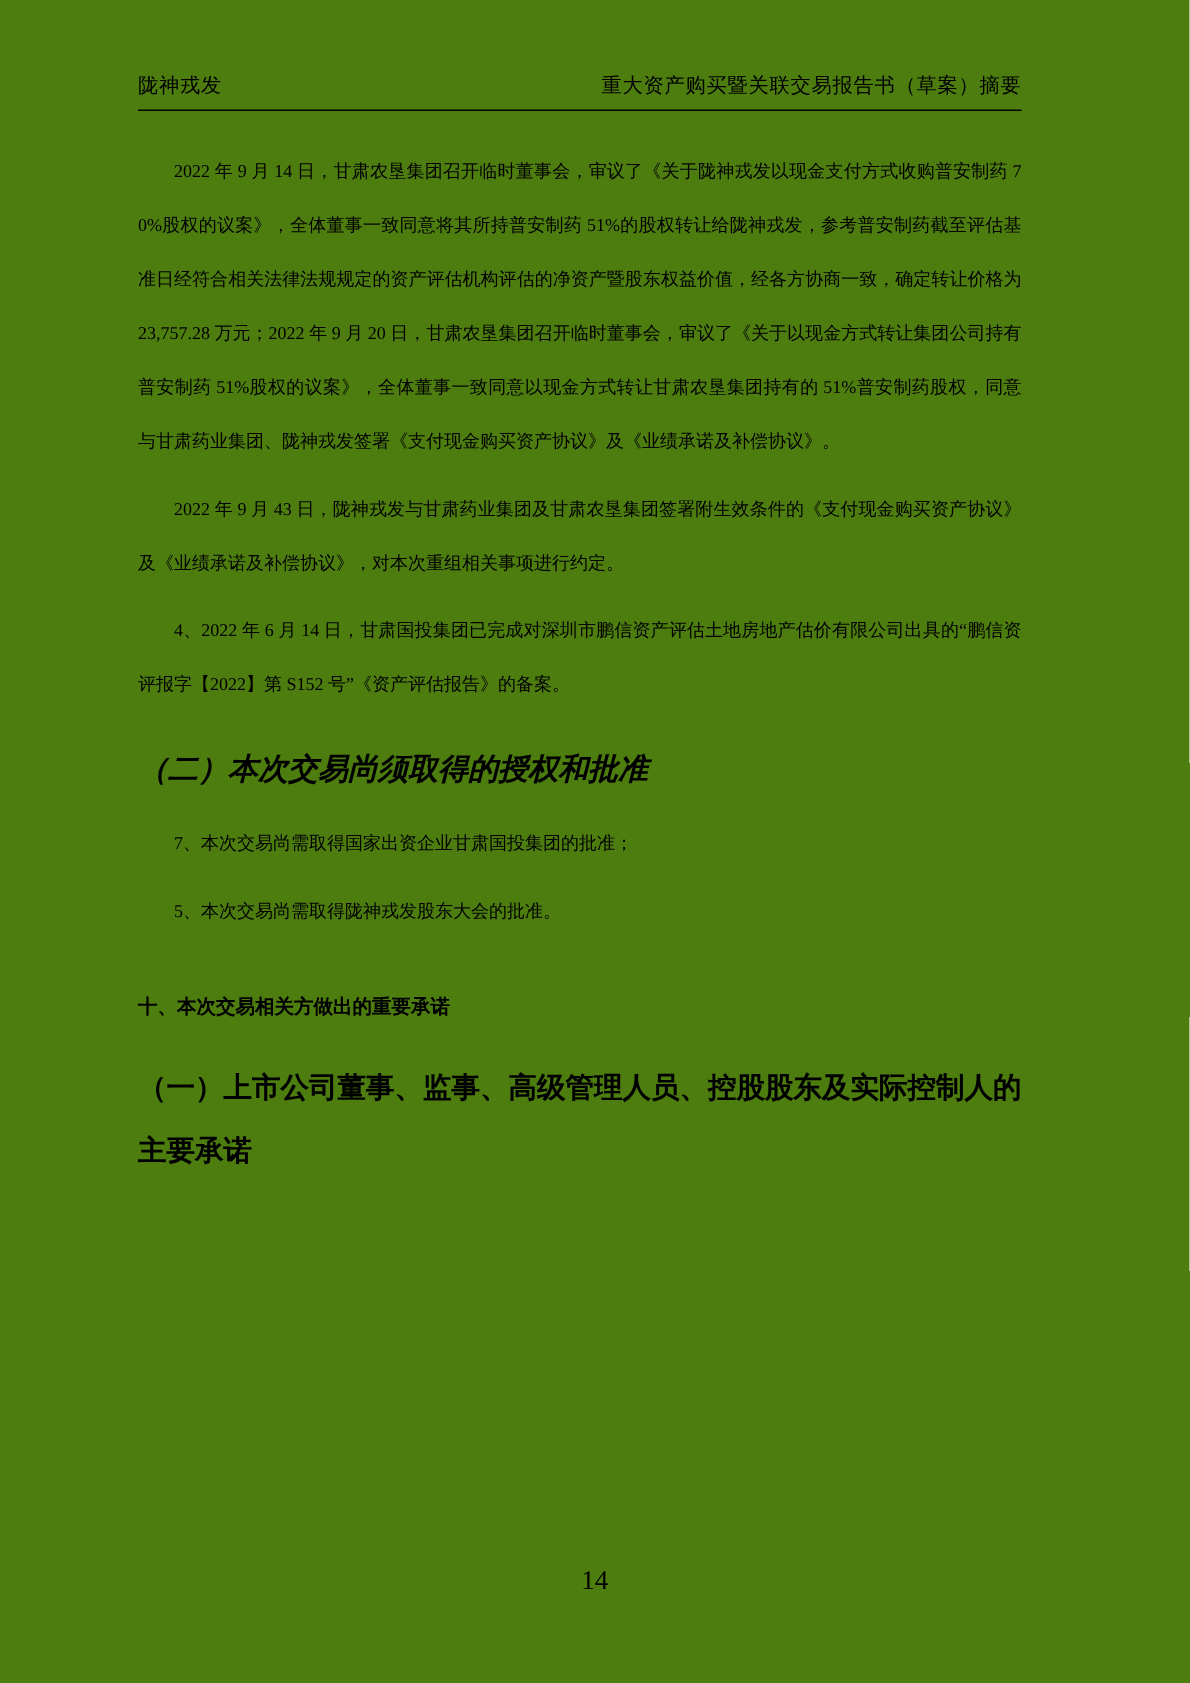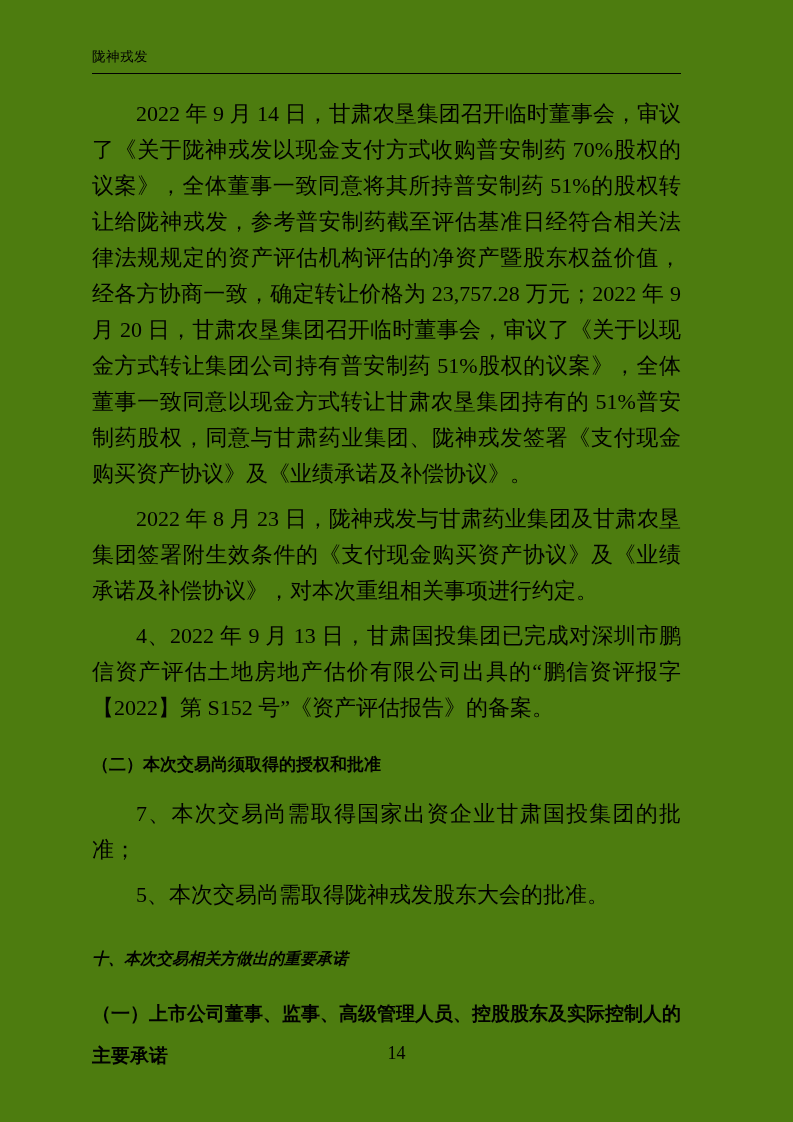--- a/index.html
+++ b/index.html
@@ -24,43 +24,43 @@
     letter-spacing: 0.5px;
     padding-bottom: 7px;
     border-bottom: 1px solid #000000;
   }
   .header .left { white-space: nowrap; }
   .header .right { white-space: nowrap; }
 
   .content { padding-top: 22px; }
 
   p.body-para {
-    font-size: 22px;
+    font-size: 12px;
     line-height: 36px;
     text-align: justify;
     text-indent: 2em;
     margin-bottom: 9px;
     word-break: break-all;
   }
 
   .heading-sub {
     font-family: "Liberation Sans", "DejaVu Sans", sans-serif;
     font-weight: bold;
-    font-size: 17px;
+    font-size: 20px;
     line-height: 30px;
     margin: 24px 0 16px 0;
+    font-style: italic;
   }
 
   .heading-main {
     font-family: "Liberation Sans", "DejaVu Sans", sans-serif;
     font-weight: bold;
-    font-size: 16px;
+    font-size: 13px;
     line-height: 32px;
     margin: 30px 0 18px 0;
-    font-style: italic;
   }
 
   .heading-sub-wrap {
     font-family: "Liberation Sans", "DejaVu Sans", sans-serif;
     font-weight: bold;
     font-size: 19px;
     line-height: 42px;
     margin: 14px 0 0 0;
     text-align: justify;
     word-break: break-all;
@@ -76,30 +76,31 @@
     font-family: "Liberation Serif", "DejaVu Serif", serif;
   }
 </style>
 </head>
 <body>
 
 <div class="page">
 
   <div class="header">
     <span class="left">陇神戎发</span>
+    <span class="right">重大资产购买暨关联交易报告书（草案）摘要</span>
   </div>
 
   <div class="content">
 
     <p class="body-para">2022 年 9 月 14 日，甘肃农垦集团召开临时董事会，审议了《关于陇神戎发以现金支付方式收购普安制药 70%股权的议案》，全体董事一致同意将其所持普安制药 51%的股权转让给陇神戎发，参考普安制药截至评估基准日经符合相关法律法规规定的资产评估机构评估的净资产暨股东权益价值，经各方协商一致，确定转让价格为 23,757.28 万元；2022 年 9 月 20 日，甘肃农垦集团召开临时董事会，审议了《关于以现金方式转让集团公司持有普安制药 51%股权的议案》，全体董事一致同意以现金方式转让甘肃农垦集团持有的 51%普安制药股权，同意与甘肃药业集团、陇神戎发签署《支付现金购买资产协议》及《业绩承诺及补偿协议》。</p>
 
-    <p class="body-para">2022 年 8 月 23 日，陇神戎发与甘肃药业集团及甘肃农垦集团签署附生效条件的《支付现金购买资产协议》及《业绩承诺及补偿协议》，对本次重组相关事项进行约定。</p>
+    <p class="body-para">2022 年 9 月 43 日，陇神戎发与甘肃药业集团及甘肃农垦集团签署附生效条件的《支付现金购买资产协议》及《业绩承诺及补偿协议》，对本次重组相关事项进行约定。</p>
 
 
-    <p class="body-para">4、2022 年 9 月 13 日，甘肃国投集团已完成对深圳市鹏信资产评估土地房地产估价有限公司出具的“鹏信资评报字【2022】第 S152 号”《资产评估报告》的备案。</p>
+    <p class="body-para">4、2022 年 6 月 14 日，甘肃国投集团已完成对深圳市鹏信资产评估土地房地产估价有限公司出具的“鹏信资评报字【2022】第 S152 号”《资产评估报告》的备案。</p>
 
     <h3 class="heading-sub">（二）本次交易尚须取得的授权和批准</h3>
 
     <p class="body-para">7、本次交易尚需取得国家出资企业甘肃国投集团的批准；</p>
 
     <p class="body-para">5、本次交易尚需取得陇神戎发股东大会的批准。</p>
 
 
     <h2 class="heading-main">十、本次交易相关方做出的重要承诺</h2>
 

